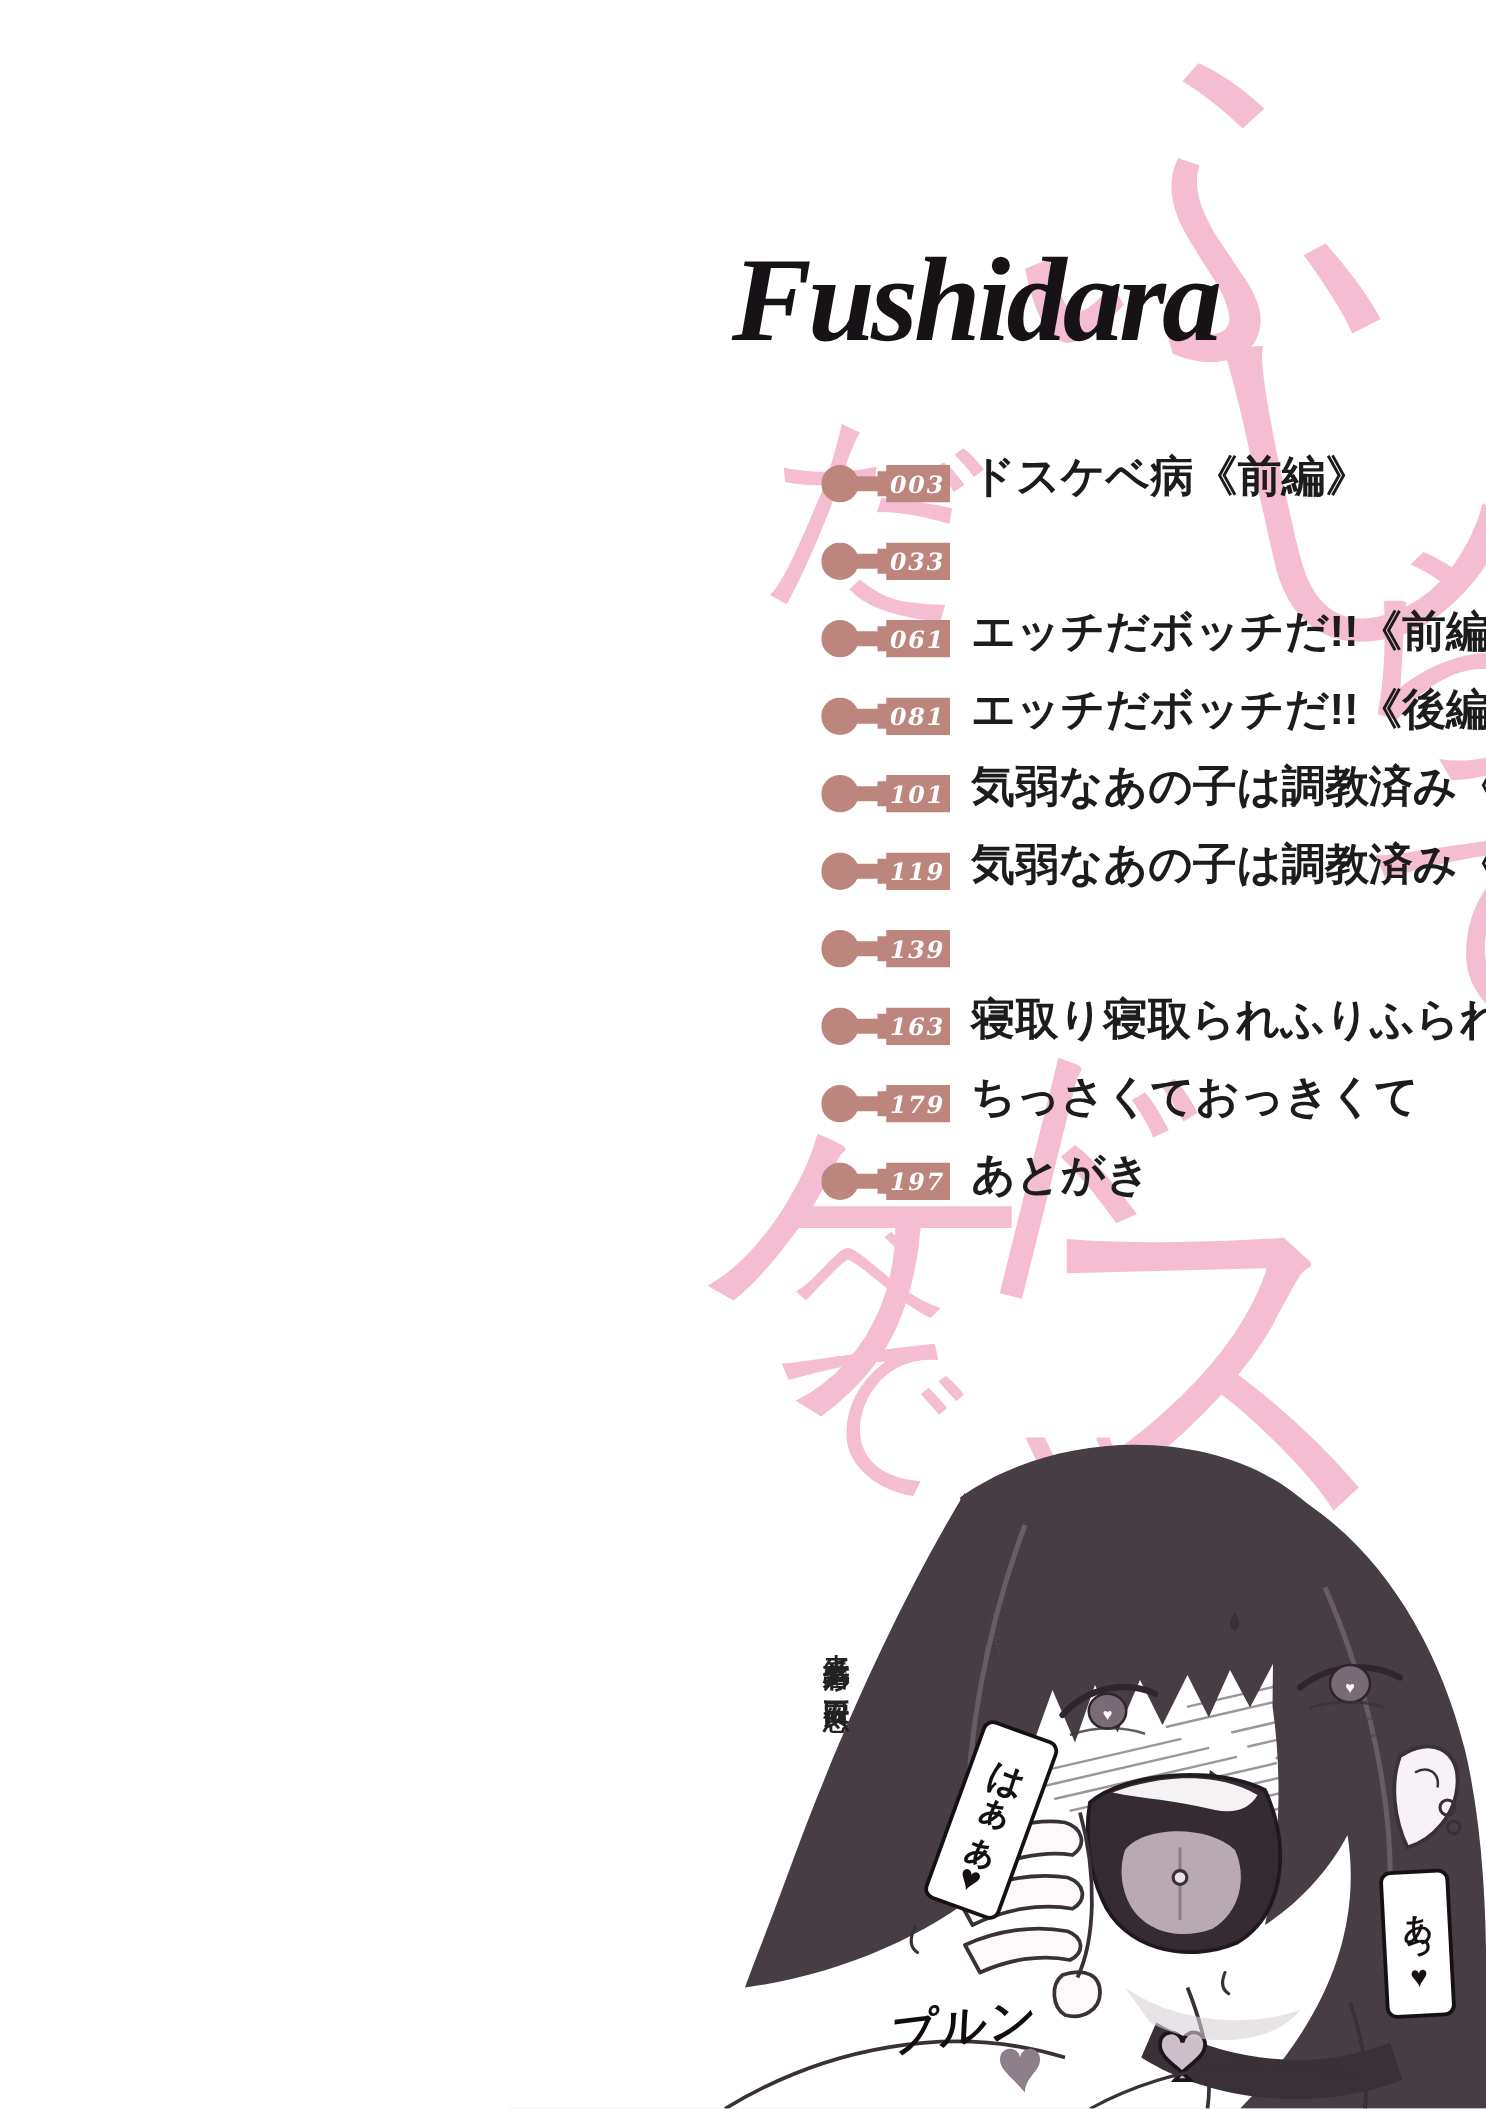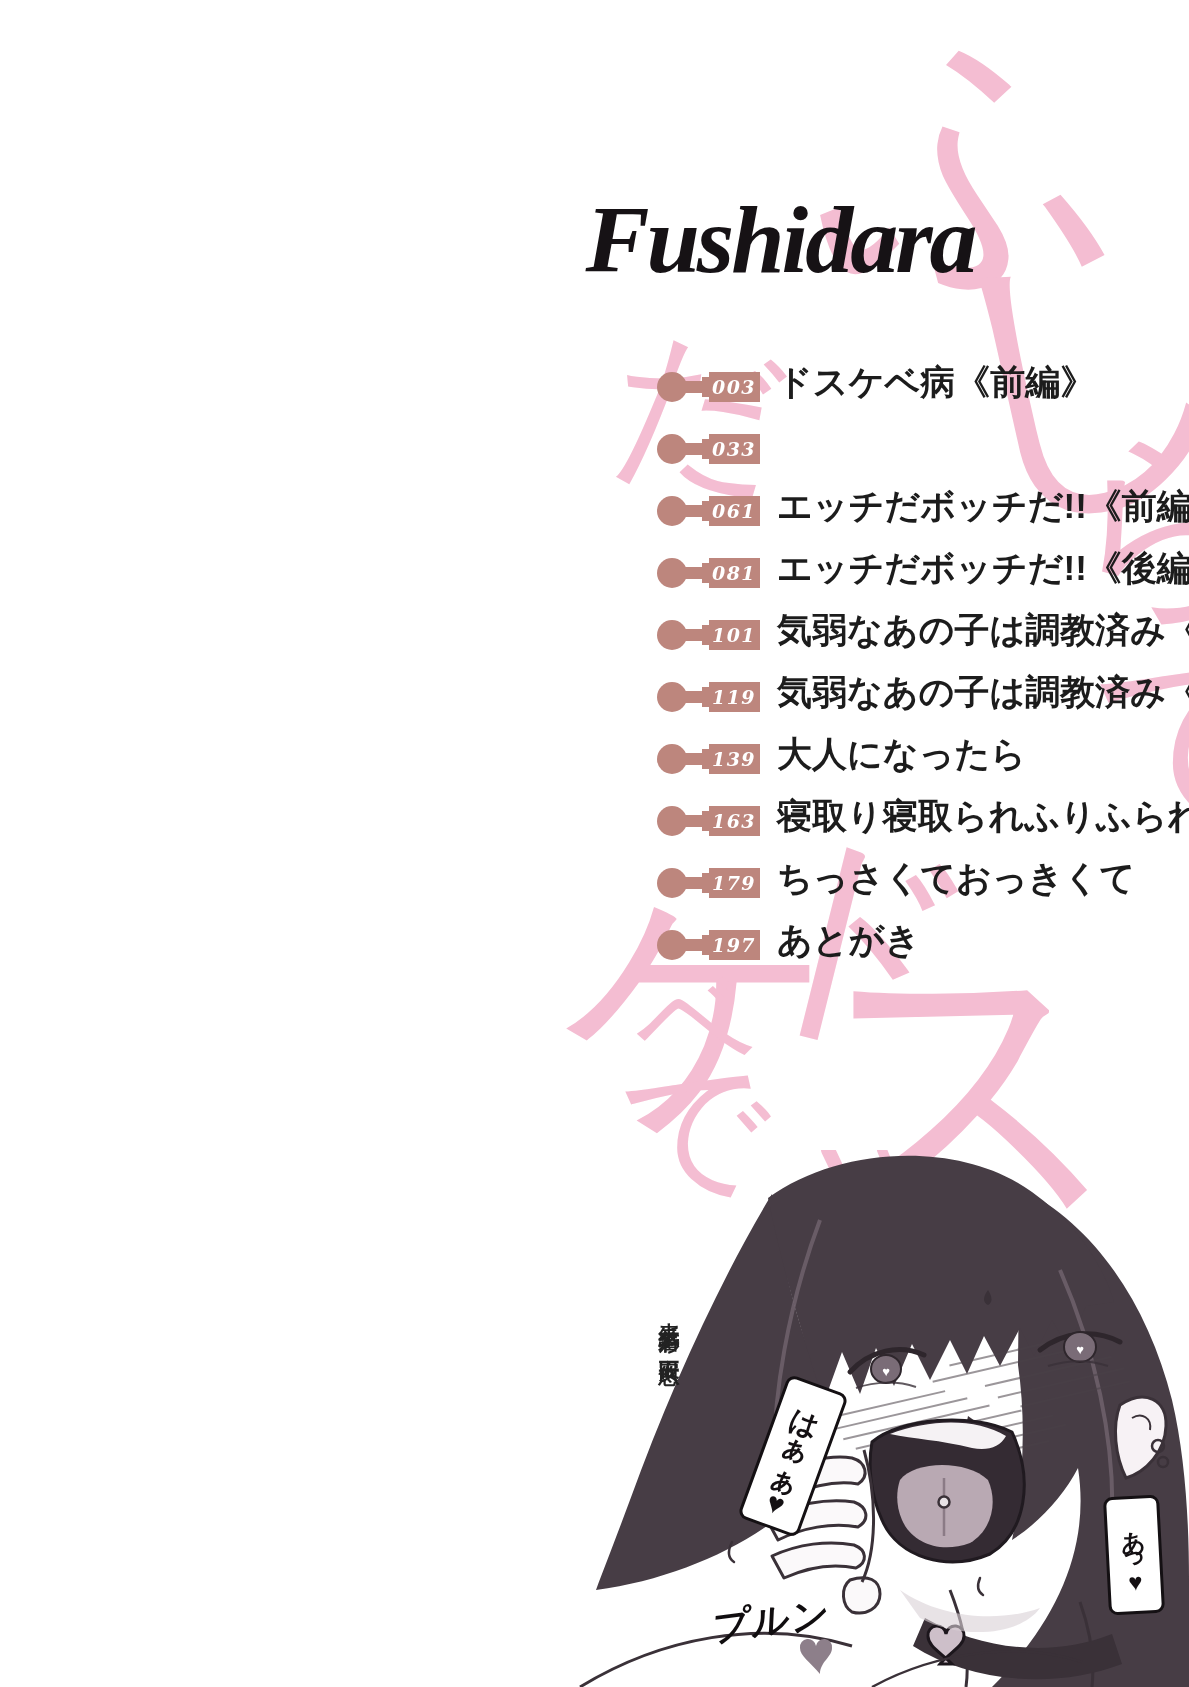--- a/index.html
+++ b/index.html
@@ -171,21 +171,20 @@
         <span class="toc-title">気弱なあの子は調教済み《後編》</span>
       </div>
       <div class="toc-row" style="top: 734px;">
         <svg class="marker" width="103" height="30" viewBox="0 0 103 30">
           <circle cx="15" cy="15" r="15" fill="#bd867d"></circle>
           <rect x="15" y="9" width="34" height="12" fill="#bd867d"></rect>
           <rect x="45" y="5" width="9" height="20" fill="#bd867d"></rect>
           <rect x="52" y="0" width="51" height="30" fill="#bd867d"></rect>
           <text x="77" y="22" text-anchor="middle" font-size="19" font-style="italic" font-weight="bold" fill="#ffffff" letter-spacing="1.5" font-family="&quot;DejaVu Serif&quot;,serif">139</text>
         </svg>
-        <span class="toc-title">大人になったら</span>
       </div>
       <div class="toc-row" style="top: 796px;">
         <svg class="marker" width="103" height="30" viewBox="0 0 103 30">
           <circle cx="15" cy="15" r="15" fill="#bd867d"></circle>
           <rect x="15" y="9" width="34" height="12" fill="#bd867d"></rect>
           <rect x="45" y="5" width="9" height="20" fill="#bd867d"></rect>
           <rect x="52" y="0" width="51" height="30" fill="#bd867d"></rect>
           <text x="77" y="22" text-anchor="middle" font-size="19" font-style="italic" font-weight="bold" fill="#ffffff" letter-spacing="1.5" font-family="&quot;DejaVu Serif&quot;,serif">163</text>
         </svg>
         <span class="toc-title">寝取り寝取られふりふられ</span>

